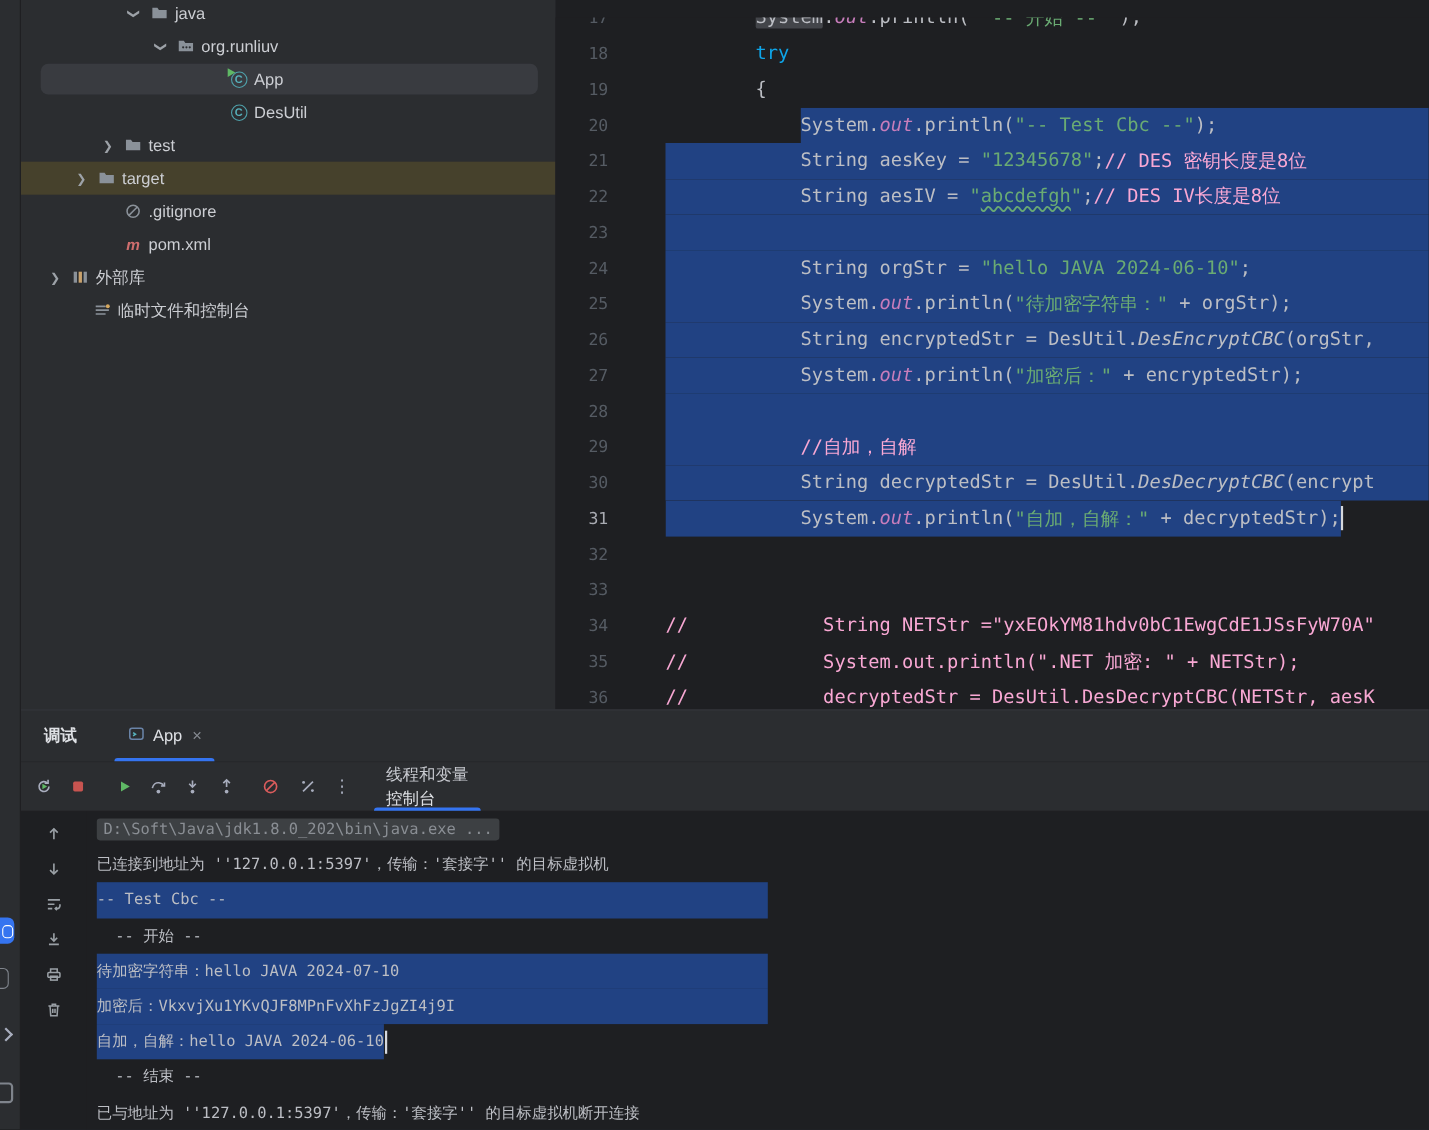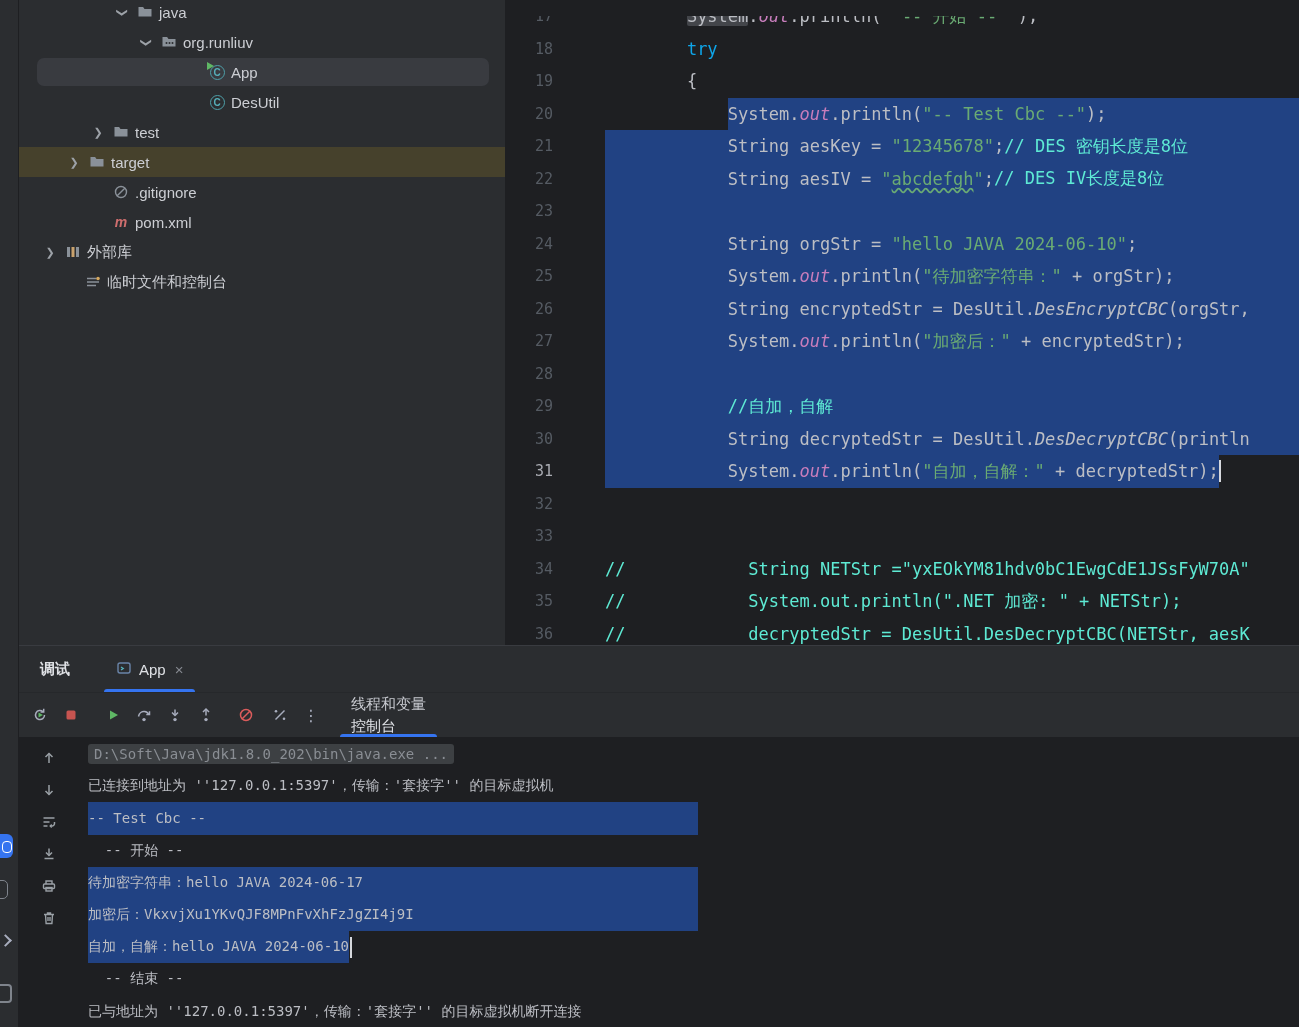--- a/index.html
+++ b/index.html
@@ -38,21 +38,21 @@
   .code-scroll{position:absolute;left:0;right:0;top:-16px;}
   .code-row{display:flex;height:32.5px;align-items:stretch;font-size:17px;}
   .gutter{width:100px;flex:none;text-align:right;padding-right:52px;color:#555b63;font-size:15px;
           font-family:"DejaVu Sans Mono",monospace;display:flex;align-items:center;justify-content:flex-end;}
   .gutter.cur{color:#a9abb2;}
   .code-line{flex:1;display:flex;align-items:center;white-space:pre;overflow:hidden;}
   .code-line.sel-full{background:#214283;}
   .selgrow{flex:1;align-self:stretch;display:flex;align-items:center;background:#214283;white-space:pre;}
   .selhead{align-self:stretch;display:flex;align-items:center;background:#214283;white-space:pre;}
   .caret{width:2px;height:22px;background:#d6d8dd;align-self:center;flex:none;}
-  .tk-d{color:#bcbec4}.tk-k{color:#0ea5e9}.tk-s{color:#6aab73}.tk-c{color:#5eead4}
+  .tk-d{color:#bcbec4}.tk-k{color:#0ea5e9}.tk-s{color:#6aab73}.tk-c{color:#f9a8d4}
   .tk-f{color:#c77dbb;font-style:italic}.tk-m{color:#bcbec4;font-style:italic}
   .tk-hl{background:#43454a;border-radius:2px;}
   .tk-sp{text-decoration:underline wavy #6aab73;text-underline-offset:3px;text-decoration-skip-ink:none;}
 
   
   .bottom-panel{position:absolute;left:19px;top:645px;width:1280px;height:468px;background:#2b2d30;border-top:1px solid #393b40;}
   .debug-tabs{height:47px;display:flex;align-items:center;background:#2b2d30;border-bottom:1px solid #26282b;}
   .tool-title{margin-left:21px;font-size:15px;font-weight:700;color:#dfe1e5;}
   .session-tab{margin-left:34px;height:100%;display:flex;align-items:center;gap:7px;padding:0 12px;position:relative;font-size:15px;color:#dfe1e5;}
   .session-tab.active::after{content:"";position:absolute;left:0;right:0;bottom:0;height:3px;background:#3574f0;border-radius:3px 3px 0 0;}
@@ -255,21 +255,21 @@
         <div class="code-row mono">
           <div class="gutter">28</div>
           <div class="code-line sel-full"></div>
         </div>
         <div class="code-row mono">
           <div class="gutter">29</div>
           <div class="code-line sel-full"><span class="tk-d">            </span><span class="tk-c">//自加，自解</span></div>
         </div>
         <div class="code-row mono">
           <div class="gutter">30</div>
-          <div class="code-line sel-full"><span class="tk-d">            </span><span class="tk-d">String decryptedStr = DesUtil.</span><span class="tk-m">DesDecryptCBC</span><span class="tk-d">(println</span></div>
+          <div class="code-line sel-full"><span class="tk-d">            </span><span class="tk-d">String decryptedStr = DesUtil.</span><span class="tk-m">DesDecryptCBC</span><span class="tk-d">(encrypt</span></div>
         </div>
         <div class="code-row mono">
           <div class="gutter cur">31</div>
           <div class="code-line"><span class="selhead"><span class="tk-d">            </span><span class="tk-d">System</span><span class="tk-d">.</span><span class="tk-f">out</span><span class="tk-d">.println(</span><span class="tk-s">"自加，自解："</span><span class="tk-d"> + decryptedStr);</span></span><span class="caret"></span></div>
         </div>
         <div class="code-row mono">
           <div class="gutter">32</div>
           <div class="code-line"></div>
         </div>
         <div class="code-row mono">
@@ -415,21 +415,21 @@
         <div class="console-line mono cl-plain">
           <span class="ctext">已连接到地址为 ''127.0.0.1:5397'，传输：'套接字'' 的目标虚拟机</span>
         </div>
         <div class="console-line mono cl-sel-block">
           <span class="ctext">-- Test Cbc --</span>
         </div>
         <div class="console-line mono cl-plain">
           <span class="ctext">  -- 开始 --</span>
         </div>
         <div class="console-line mono cl-sel-block">
-          <span class="ctext">待加密字符串：hello JAVA 2024-06-17</span>
+          <span class="ctext">待加密字符串：hello JAVA 2024-07-10</span>
         </div>
         <div class="console-line mono cl-sel-block">
           <span class="ctext">加密后：VkxvjXu1YKvQJF8MPnFvXhFzJgZI4j9I</span>
         </div>
         <div class="console-line mono cl-sel-text">
           <span class="ctext">自加，自解：hello JAVA 2024-06-10</span>
           <span class="ccaret"></span>
         </div>
         <div class="console-line mono cl-plain">
           <span class="ctext">  -- 结束 --</span>

